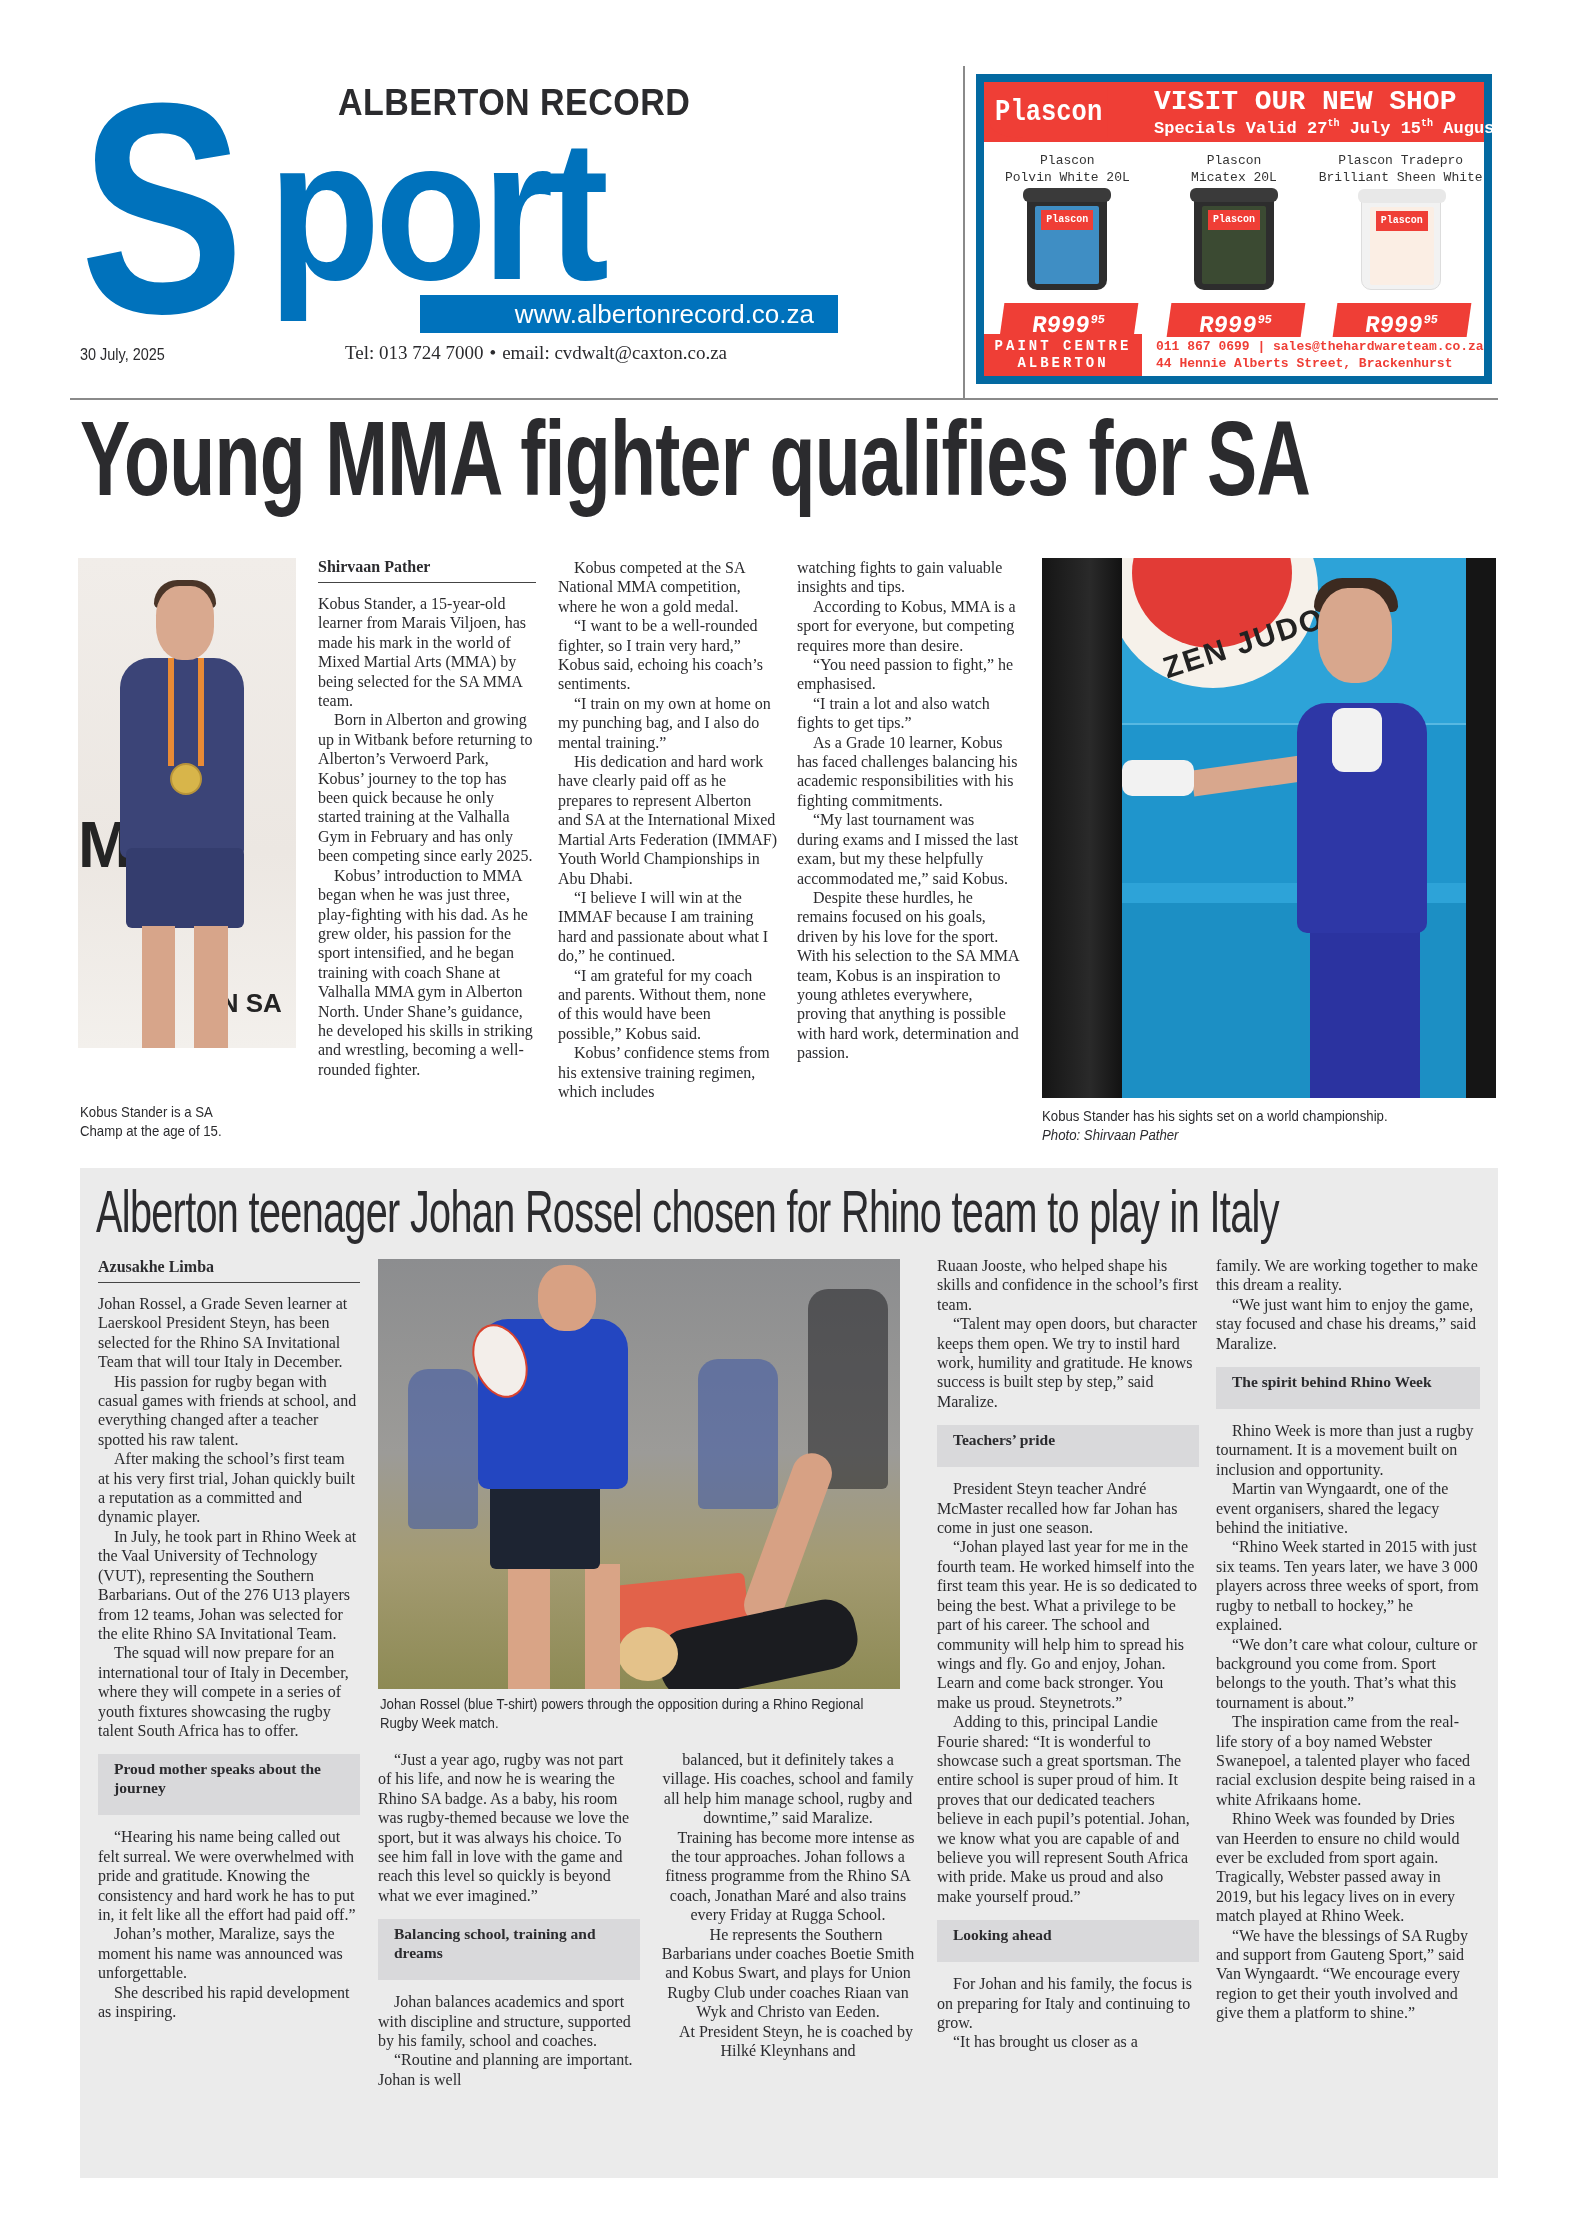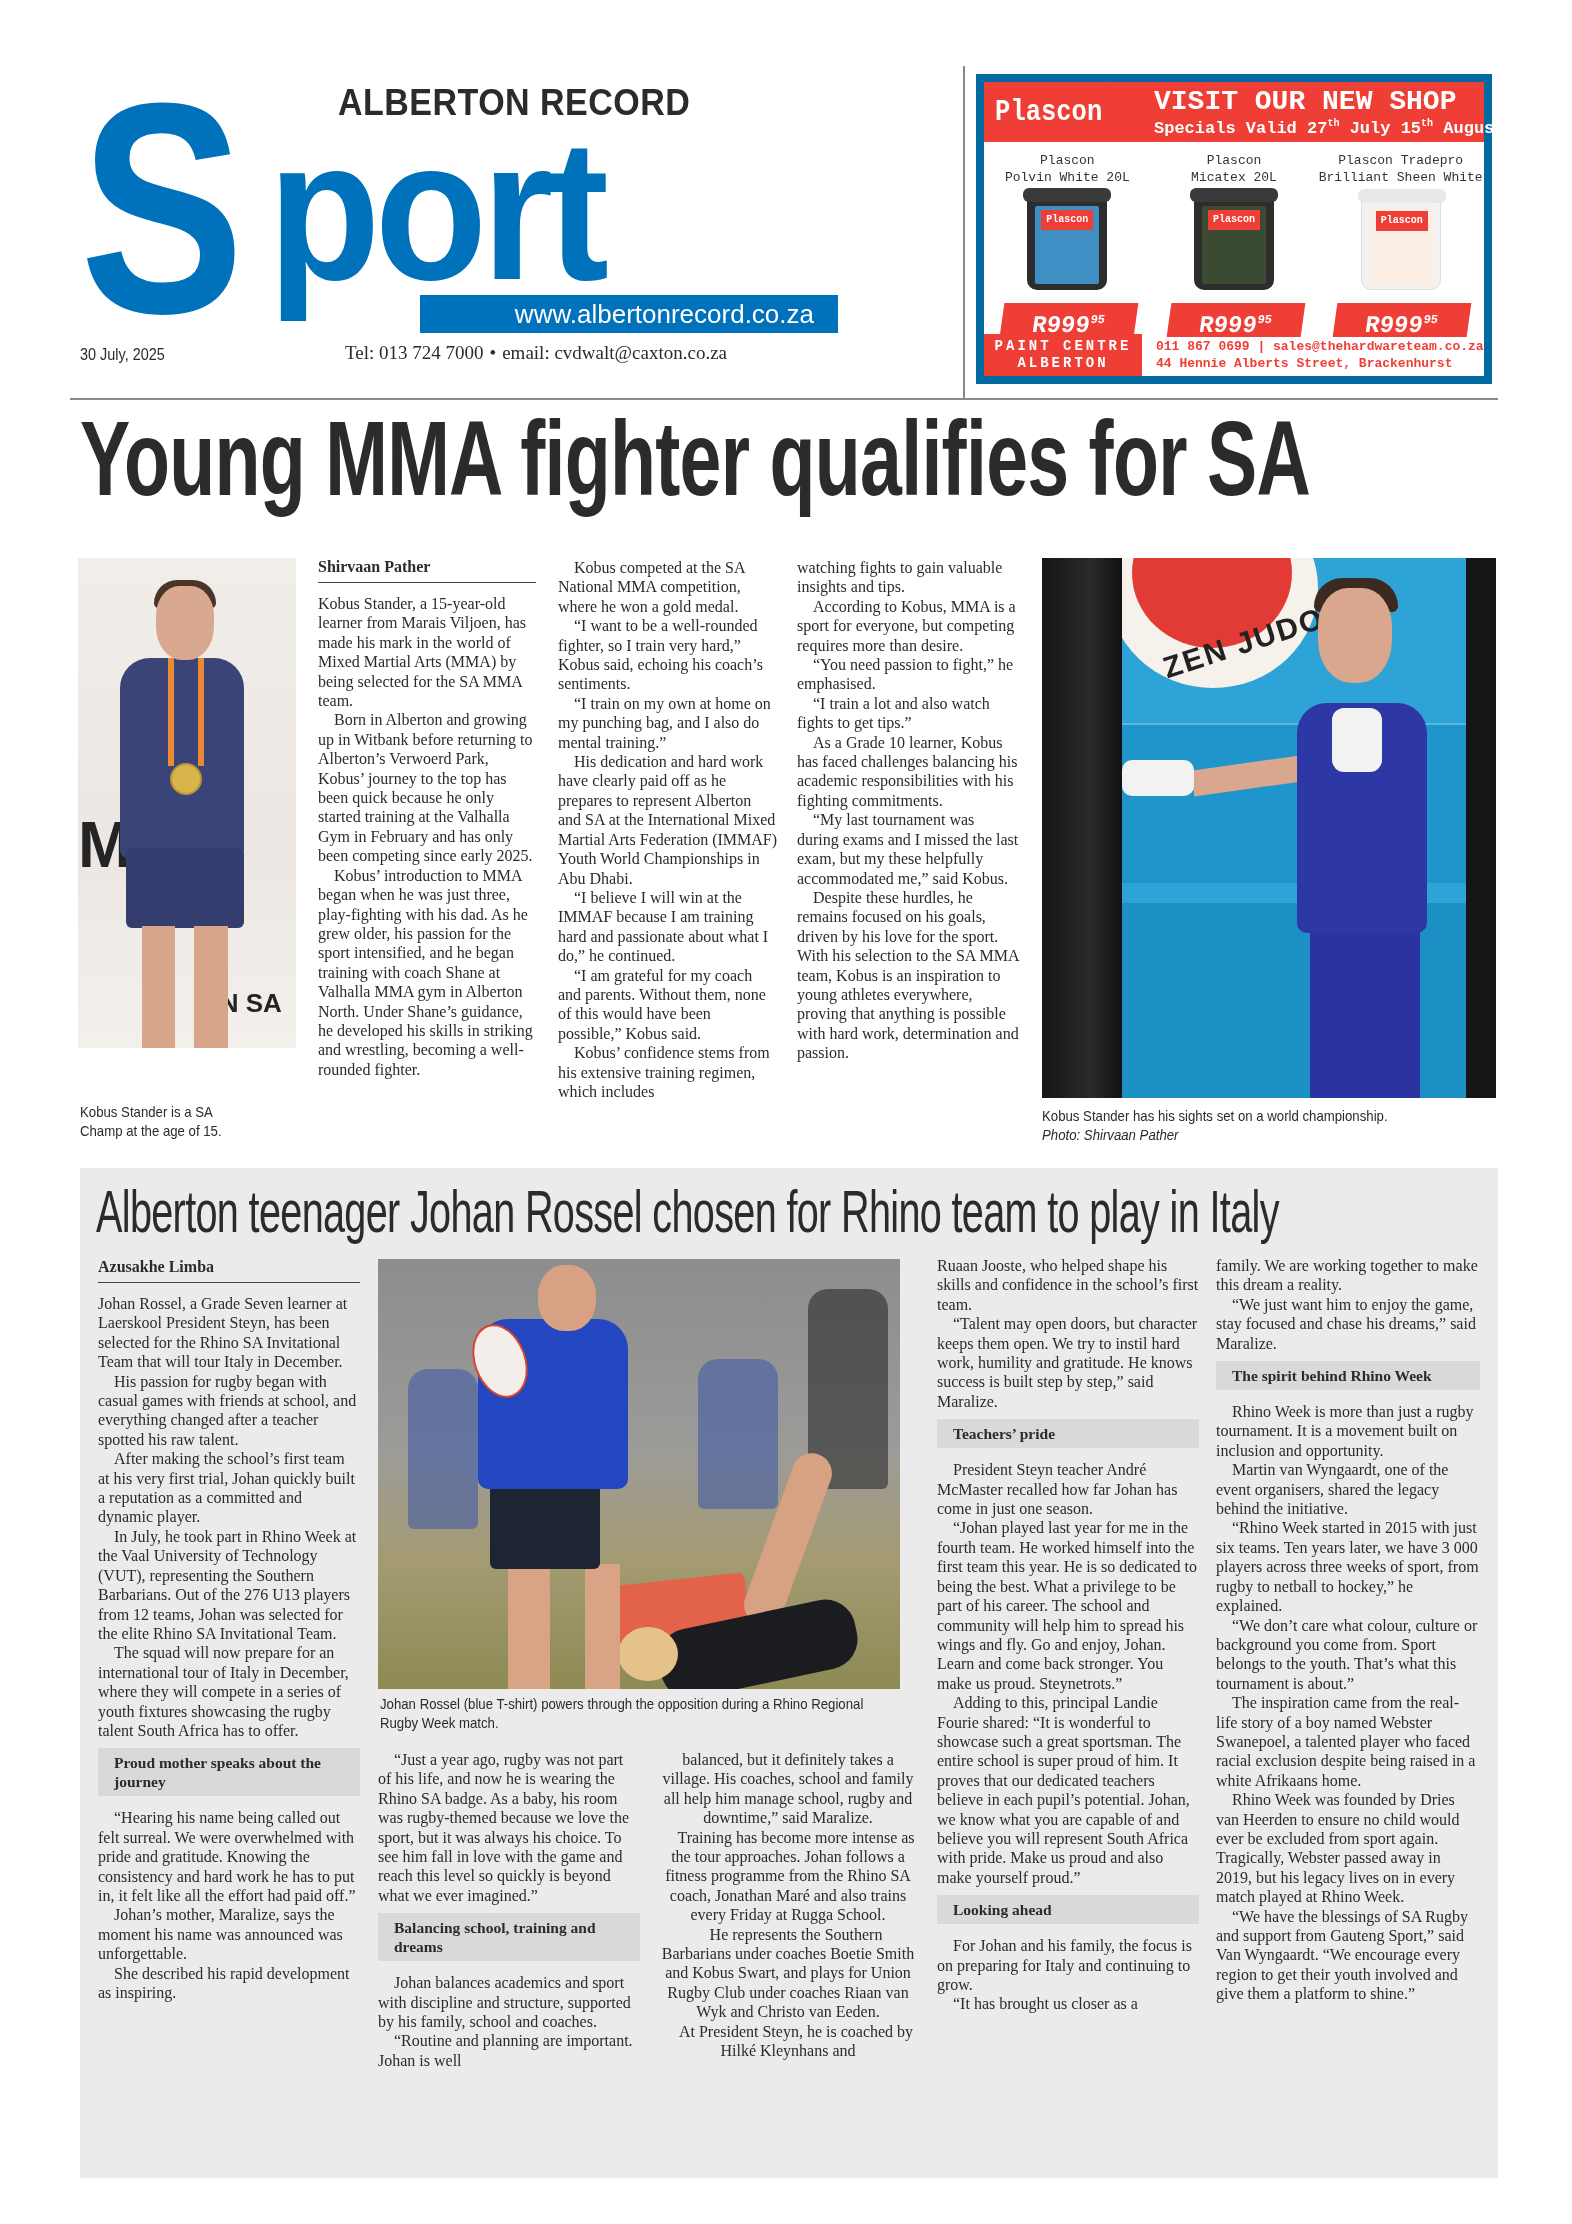--- a/index.html
+++ b/index.html
@@ -60,21 +60,21 @@
   .photo-kobus1 .bg-M { position: absolute; left: 0; top: 250px; font-family: "Liberation Sans", sans-serif; font-weight: 700; font-size: 64px; color: #242424; }
   .photo-kobus1 .bg-mn { position: absolute; left: 120px; top: 430px; font-family: "Liberation Sans", sans-serif; font-weight: 700; font-size: 26px; color: #242424; }
 
   .caption { position: absolute; font-family: "Liberation Sans", sans-serif; font-size: 15px; line-height: 19px; color: #2b2b2e; transform: scaleX(0.88); transform-origin: left top; }
   .caption .credit { font-style: italic; display: block; }
 
   .byline { position: absolute; font-family: "Liberation Serif", serif; font-weight: 700; font-size: 16px; color: #2b2b2e; padding-bottom: 6px; border-bottom: 1px solid #444; }
   .col { position: absolute; font-family: "Liberation Serif", serif; font-size: 16px; line-height: 19.4px; color: #2b2b2e; }
   .col p { text-indent: 16px; }
   .col p.noindent { text-indent: 0; }
-  .col .xhead { background: #d9d9db; font-weight: 700; font-size: 15.5px; line-height: 19px; padding: 5px 8px 5px 16px; margin: 8px 0 12px 0; }
+  .col .xhead { background: #d9d9db; font-weight: 700; font-size: 15.5px; line-height: 19px; padding: 5px 8px 18px 16px; margin: 14px 0 12px 0; }
 
   .photo-kobus2 { left: 1042px; top: 558px; width: 454px; height: 540px; background: #2da3d8; }
   .photo-kobus2 .bag { position: absolute; left: 0; top: 0; width: 80px; height: 540px; background: linear-gradient(90deg, #151515, #2a2a2a 60%, #121212); }
   .photo-kobus2 .bag-r { position: absolute; right: 0; top: 0; width: 30px; height: 540px; background: #151515; }
   .photo-kobus2 .judo { position: absolute; left: 66px; top: -70px; width: 210px; height: 200px; border-radius: 50%; background: #f6f1ea; }
   .photo-kobus2 .judo-red { position: absolute; left: 90px; top: -60px; width: 160px; height: 150px; border-radius: 50%; background: #e23b36; }
   .photo-kobus2 .judo-txt { position: absolute; left: 118px; top: 68px; font-family: "Liberation Sans", sans-serif; font-weight: 700; font-size: 30px; color: #222; transform: rotate(-18deg); letter-spacing: 2px; }
   .photo-kobus2 .mat { position: absolute; left: 80px; top: 165px; width: 344px; height: 160px; background: #1f95cc; border-top: 2px solid #57b8e2; }
   .photo-kobus2 .mat2 { position: absolute; left: 80px; top: 345px; width: 344px; height: 195px; background: #1c8fc4; }
   .photo-kobus2 .fig2-body { position: absolute; left: 255px; top: 145px; width: 130px; height: 230px; background: #2e37a6; border-radius: 30px 30px 10px 10px; }

